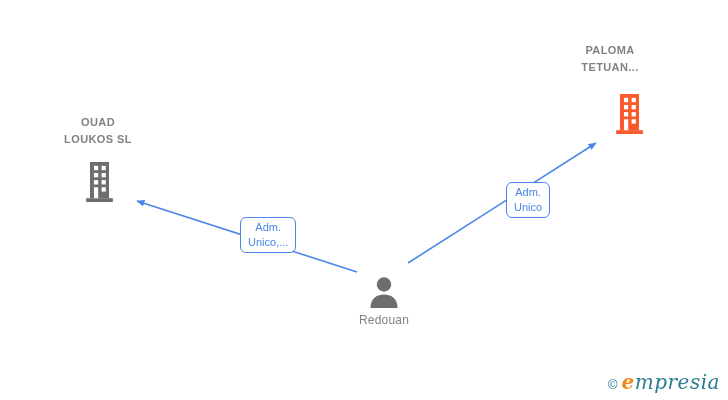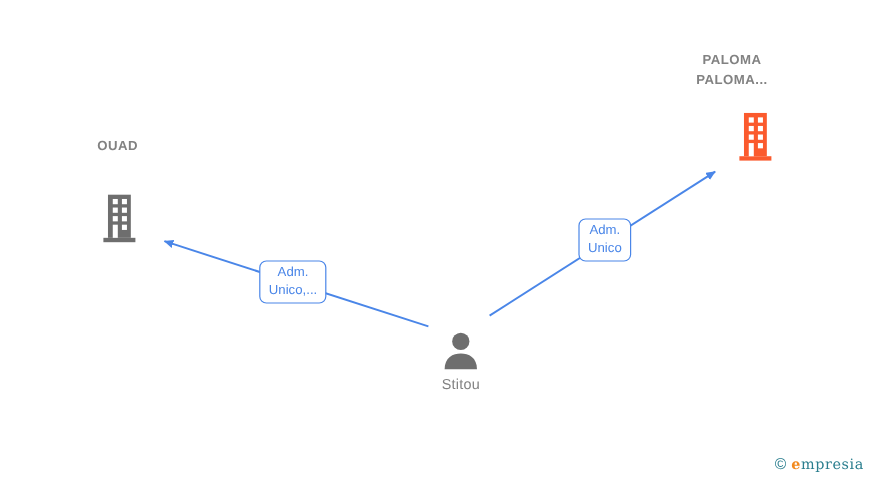--- a/index.html
+++ b/index.html
@@ -20,68 +20,69 @@
   }
   .person-label{
     font-size:12px;font-weight:400;line-height:15px;letter-spacing:.2px;
   }
   .icon{position:absolute;cursor:pointer;}
   .icon-gray{color:#6e6e6e;}
   .icon-orange{color:#fb5a2d;}
   .edge-label{
     position:absolute;background:#ffffff;border:1.5px solid #4a86e8;
     border-radius:6px;color:#4a86e8;font-size:11px;line-height:15px;
-    text-align:center;padding:2px 7px;white-space:nowrap;
+    text-align:center;padding:2px 7px;white-space:nowrap;margin-left:24px;
   }
   .watermark{
     position:absolute;right:8px;bottom:6px;display:flex;align-items:baseline;gap:4px;
   }
   .wm-copy{color:#2a7e8e;font-size:13px;}
   .wm-brand{
     font-family:"DejaVu Serif","Liberation Serif",serif;
-    font-size:12px;color:#2a7e8e;letter-spacing:.5px;
+    font-style:italic;font-size:20px;color:#2a7e8e;letter-spacing:.5px;
   }
   .wm-e{color:#f28a1f;font-weight:700;}
 </style>
 </head>
 <body>
 
 <div class="canvas">
 
   <svg class="edges" viewBox="0 0 728 400">
     <defs>
       <marker id="arrow" markerWidth="9" markerHeight="8" refX="7.5" refY="3.5" orient="auto" markerUnits="userSpaceOnUse">
         <path d="M0,0 L8,3.5 L0,7 Z" fill="#4a86e8"></path>
       </marker>
     </defs>
     <line x1="357" y1="272" x2="137" y2="201" marker-end="url(#arrow)"></line>
     <line x1="408" y1="263" x2="596" y2="143" marker-end="url(#arrow)"></line>
   </svg>
 
   <div class="node-label company-label" style="left:28px;top:114px;width:140px;">
     <div>OUAD</div>
+    <div>LOUKOS SL</div>
   </div>
   <svg class="icon icon-gray" style="left:83px;top:162px;" width="33" height="40" viewBox="0 0 34 42">
     <rect x="7" y="0" width="20" height="38" fill="currentColor"></rect>
     <rect x="3" y="38" width="28" height="4" fill="currentColor"></rect>
     <g fill="#ffffff">
       <rect x="11.2" y="4" width="4.4" height="4.6"></rect>
         <rect x="19.2" y="4" width="4.4" height="4.6"></rect>
       <rect x="11.2" y="11.5" width="4.4" height="4.6"></rect>
         <rect x="19.2" y="11.5" width="4.4" height="4.6"></rect>
       <rect x="11.2" y="19" width="4.4" height="4.6"></rect>
         <rect x="19.2" y="19" width="4.4" height="4.6"></rect>
       <rect x="19.2" y="26.5" width="4.4" height="4.6"></rect>
       <rect x="11.2" y="26.5" width="4.4" height="11.5"></rect>
     </g>
   </svg>
 
   <div class="node-label company-label" style="left:540px;top:42px;width:140px;">
     <div>PALOMA</div>
-    <div>PALOMA...</div>
+    <div>TETUAN...</div>
   </div>
   <svg class="icon icon-orange" style="left:613px;top:94px;" width="33" height="40" viewBox="0 0 34 42">
     <rect x="7" y="0" width="20" height="38" fill="currentColor"></rect>
     <rect x="3" y="38" width="28" height="4" fill="currentColor"></rect>
     <g fill="#ffffff">
       <rect x="11.2" y="4" width="4.4" height="4.6"></rect>
         <rect x="19.2" y="4" width="4.4" height="4.6"></rect>
       <rect x="11.2" y="11.5" width="4.4" height="4.6"></rect>
         <rect x="19.2" y="11.5" width="4.4" height="4.6"></rect>
       <rect x="11.2" y="19" width="4.4" height="4.6"></rect>
@@ -89,21 +90,21 @@
       <rect x="19.2" y="26.5" width="4.4" height="4.6"></rect>
       <rect x="11.2" y="26.5" width="4.4" height="11.5"></rect>
     </g>
   </svg>
 
   <svg class="icon icon-gray" style="left:368px;top:276px;" width="32" height="32" viewBox="0 0 32 32">
     <circle cx="16" cy="8.5" r="7.2" fill="currentColor"></circle>
     <path d="M2.5,32 C2.5,21.8 9.5,18.6 16,18.6 C22.5,18.6 29.5,21.8 29.5,32 Z" fill="currentColor"></path>
   </svg>
   <div class="node-label person-label" style="left:324px;top:313px;width:120px;">
-    <div>Stitou</div>
+    <div>Redouan</div>
   </div>
 
   <div class="edge-label" style="left:216px;top:217px;">
     <div>Adm.</div>
     <div>Unico,...</div>
   </div>
   <div class="edge-label" style="left:482px;top:182px;">
     <div>Adm.</div>
     <div>Unico</div>
   </div>

